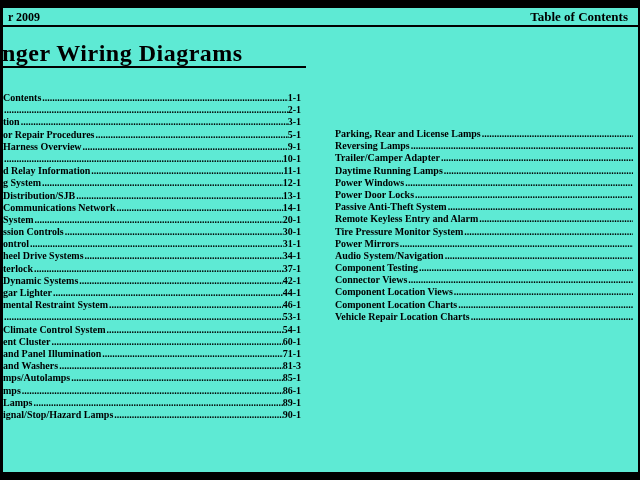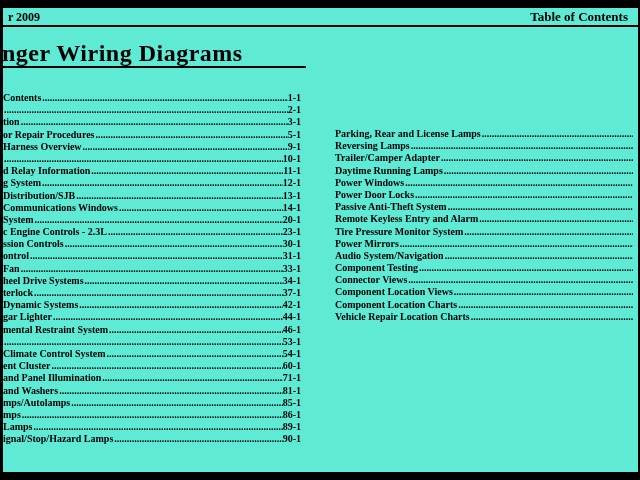--- a/index.html
+++ b/index.html
@@ -126,55 +126,45 @@
     <span class="toc-page">12-1</span>
   </div>
 
   <div class="toc-row">
     <span class="toc-label">Distribution/SJB</span>
     <span class="toc-dots"></span>
     <span class="toc-page">13-1</span>
   </div>
 
   <div class="toc-row">
-    <span class="toc-label">Communications Windows</span>
+    <span class="toc-label">Communications Network</span>
     <span class="toc-dots"></span>
     <span class="toc-page">14-1</span>
   </div>
 
   <div class="toc-row">
     <span class="toc-label">System</span>
     <span class="toc-dots"></span>
     <span class="toc-page">20-1</span>
   </div>
 
-  <div class="toc-row">
-    <span class="toc-label">c Engine Controls - 2.3L</span>
-    <span class="toc-dots"></span>
-    <span class="toc-page">23-1</span>
-  </div>
 
 
   <div class="toc-row">
     <span class="toc-label">ssion Controls</span>
     <span class="toc-dots"></span>
     <span class="toc-page">30-1</span>
   </div>
 
   <div class="toc-row">
     <span class="toc-label">ontrol</span>
     <span class="toc-dots"></span>
     <span class="toc-page">31-1</span>
   </div>
 
-  <div class="toc-row">
-    <span class="toc-label">Fan</span>
-    <span class="toc-dots"></span>
-    <span class="toc-page">33-1</span>
-  </div>
 
   <div class="toc-row">
     <span class="toc-label">heel Drive Systems</span>
     <span class="toc-dots"></span>
     <span class="toc-page">34-1</span>
   </div>
 
   <div class="toc-row">
     <span class="toc-label">terlock</span>
     <span class="toc-dots"></span>
@@ -219,21 +209,21 @@
 
   <div class="toc-row">
     <span class="toc-label">and Panel Illumination</span>
     <span class="toc-dots"></span>
     <span class="toc-page">71-1</span>
   </div>
 
   <div class="toc-row">
     <span class="toc-label">and Washers</span>
     <span class="toc-dots"></span>
-    <span class="toc-page">81-1</span>
+    <span class="toc-page">81-3</span>
   </div>
 
   <div class="toc-row">
     <span class="toc-label">mps/Autolamps</span>
     <span class="toc-dots"></span>
     <span class="toc-page">85-1</span>
   </div>
 
   <div class="toc-row">
     <span class="toc-label">mps</span>

